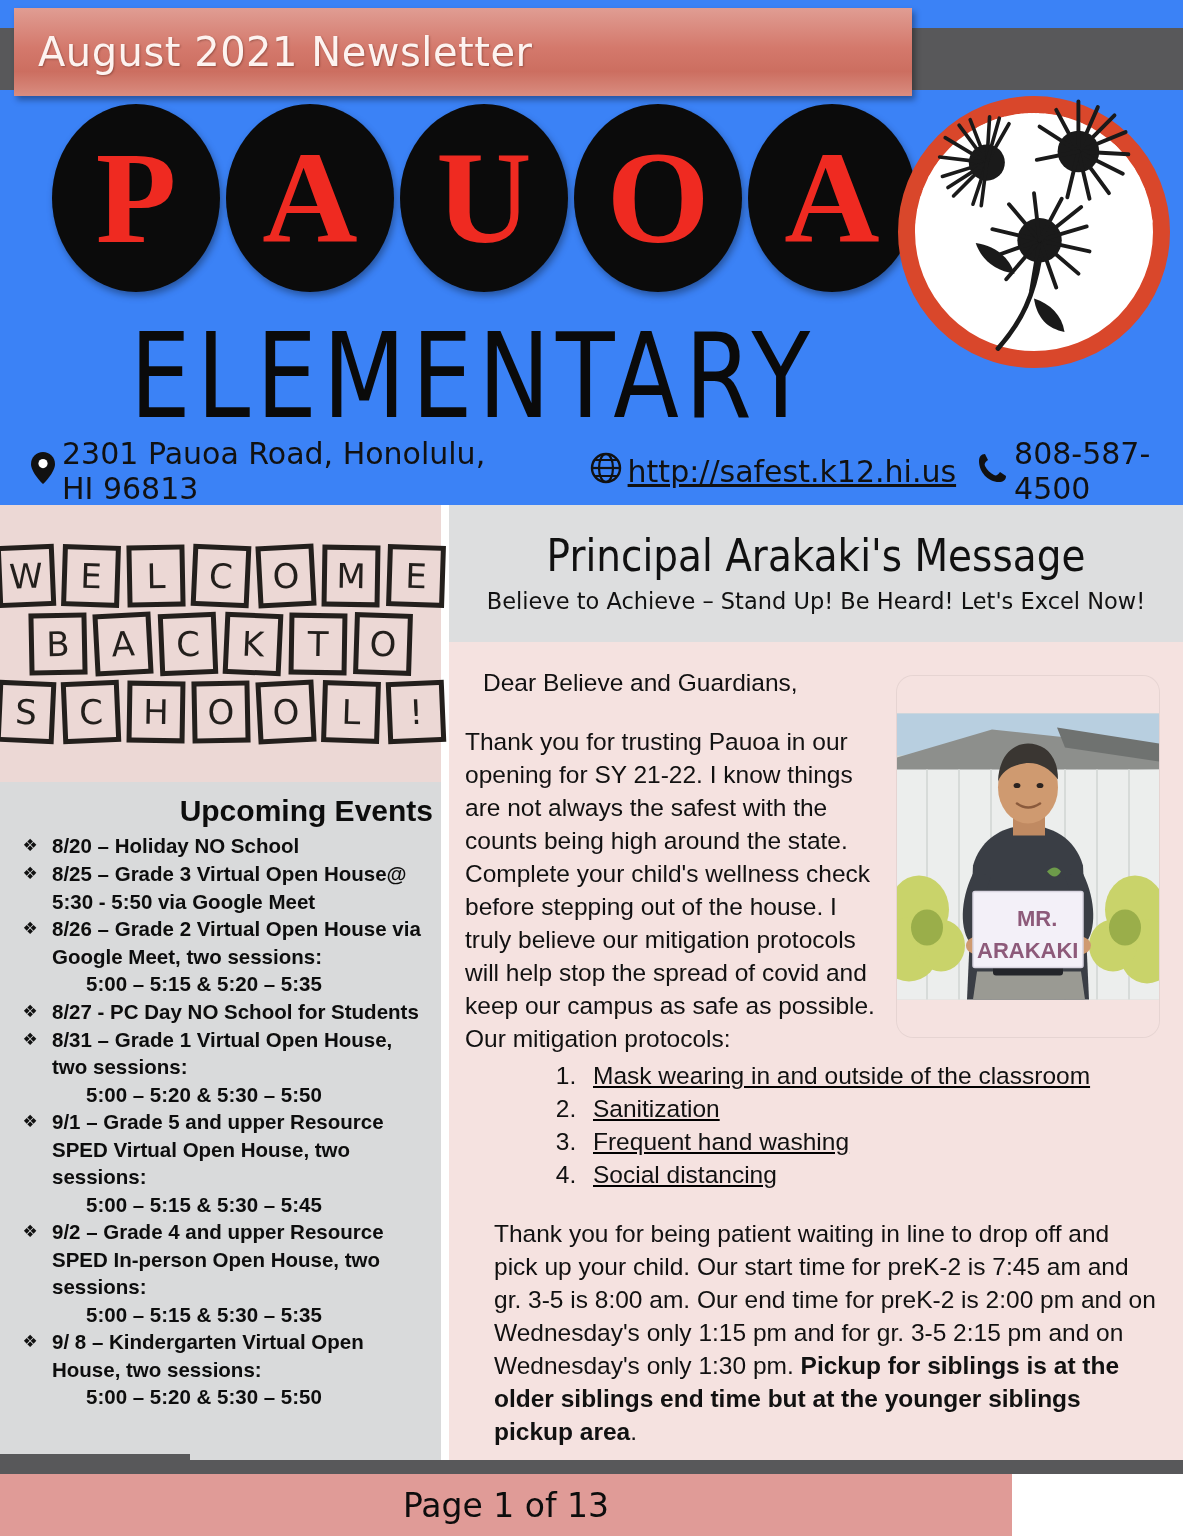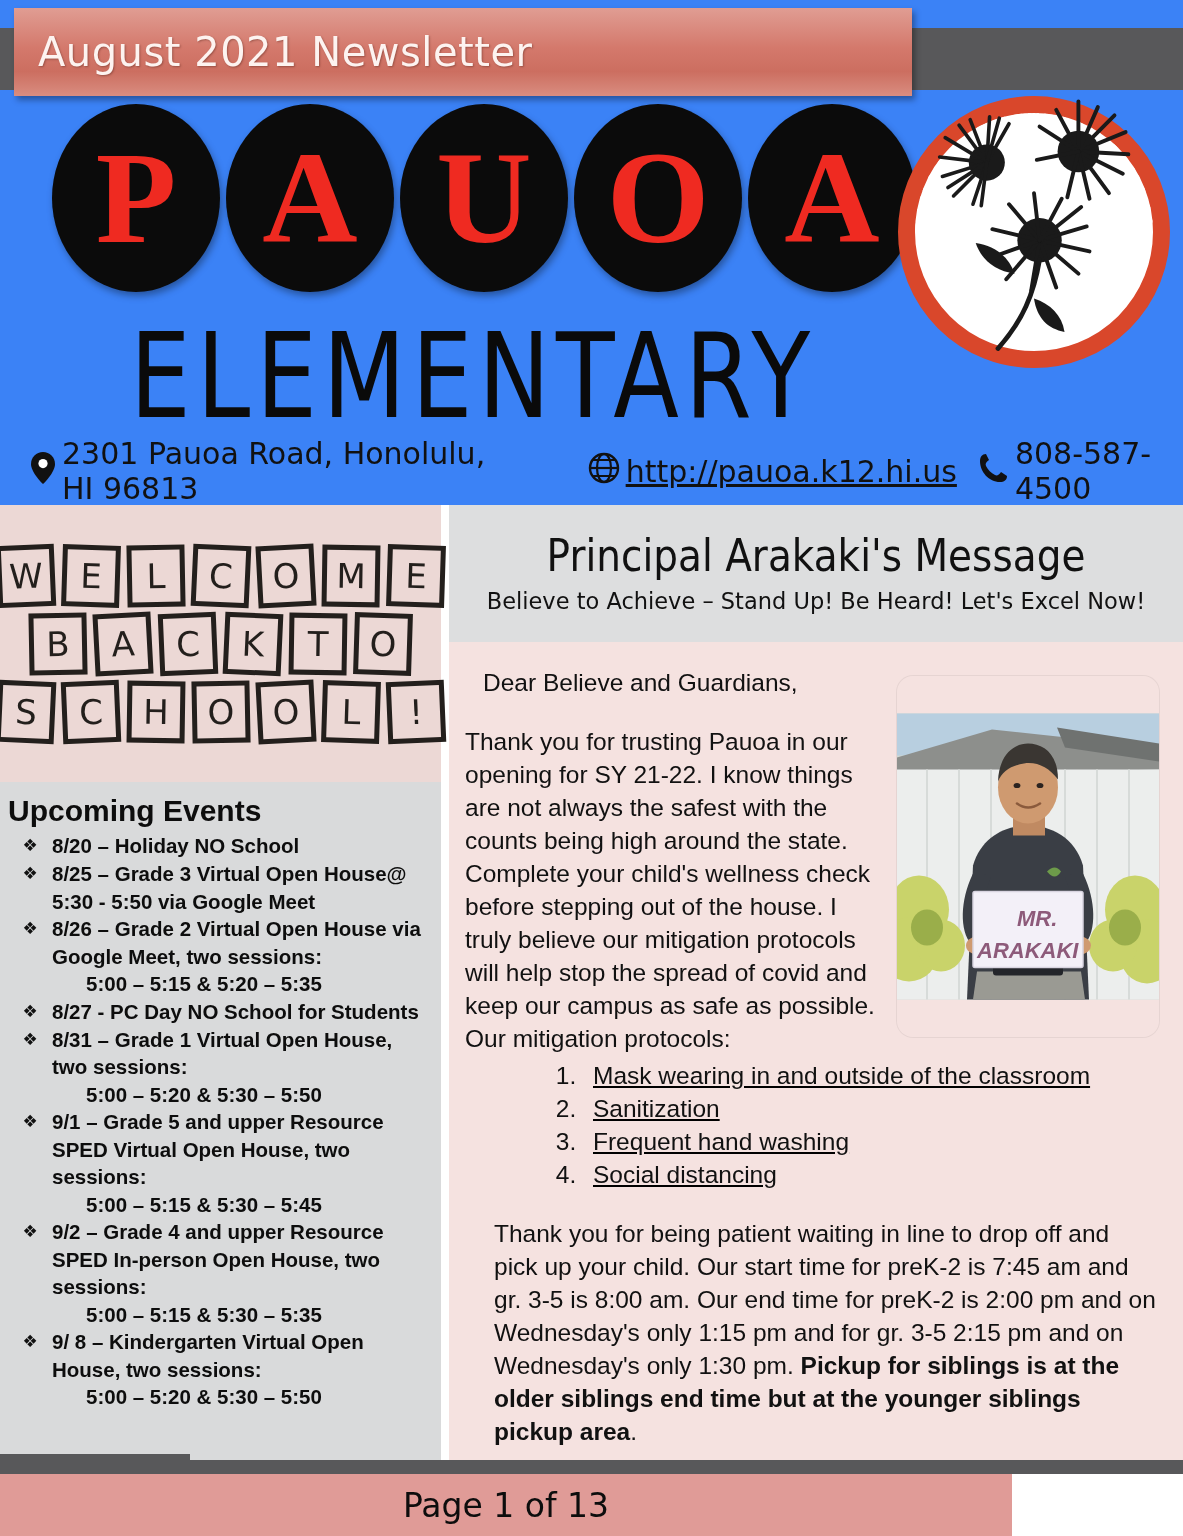--- a/index.html
+++ b/index.html
@@ -95,21 +95,21 @@
     display:flex;align-items:center;justify-content:center;
     font-family:"DejaVu Sans", sans-serif;font-size:34px;color:#231f1c;
     box-sizing:border-box;
   }
   .tile.r1{transform:rotate(-2.4deg);} .tile.r2{transform:rotate(1.8deg);}
   .tile.r3{transform:rotate(-1.1deg);} .tile.r4{transform:rotate(2.6deg);}
   .tile.r5{transform:rotate(-3deg);}  .tile.r6{transform:rotate(.9deg);}
 
   .events{position:absolute;left:0;top:277px;width:441px;padding:6px 8px 0 8px;box-sizing:border-box;}
   .events h2{
-    margin:6px 0 4px 0;text-align:left;font-size:30px;font-weight:700;color:#0d0d0d;
+    margin:6px 0 4px 0;text-align:right;font-size:30px;font-weight:700;color:#0d0d0d;
     font-family:"Liberation Sans", sans-serif;
   }
   .ev{display:flex;align-items:flex-start;margin-bottom:0px;}
   .ev .bullet{
     width:44px;flex:0 0 44px;text-align:center;font-size:17px;color:#111;line-height:28px;
   }
   .ev .evtext{
     font-size:20.5px;font-weight:700;line-height:27.5px;color:#0d0d0d;
     font-family:"Liberation Sans", sans-serif;
   }
@@ -127,21 +127,20 @@
   }
   .pm-sub{
     font-family:"DejaVu Sans", sans-serif;font-size:22.5px;color:#111;margin-top:10px;
     transform:scaleY(1.06);
   }
   .pm-body{position:absolute;left:0;top:137px;width:100%;padding:24px 24px 0 16px;box-sizing:border-box;}
   .photo{
     float:right;width:262px;height:361px;margin:10px 0 6px 12px;
     border-radius:16px;overflow:hidden;position:relative;
     box-shadow:0 0 0 1px rgba(0,0,0,.06);
-    font-style:italic;
   }
   .photo svg{display:block;width:100%;height:100%;}
   .ptext{
     font-size:24.5px;line-height:33px;color:#111;
     font-family:"Liberation Sans", sans-serif;
   }
   .greeting{padding-left:18px;}
   .gap{height:26px;}
   .protocols{margin:4px 0 0 0;padding-left:118px;list-style:decimal;text-decoration:underline;}
   .protocols li{font-size:24.5px;line-height:33px;color:#111;padding-left:10px;}
@@ -281,21 +280,21 @@
       <div class="c-item c-web">
         <span class="ico">
           <svg width="32" height="32" viewBox="0 0 32 32">
               <circle cx="16" cy="16" r="14" fill="none" stroke="#111" stroke-width="2.4"></circle>
               <ellipse cx="16" cy="16" rx="7" ry="14" fill="none" stroke="#111" stroke-width="2.2"></ellipse>
               <line x1="2" y1="16" x2="30" y2="16" stroke="#111" stroke-width="2.2"></line>
               <line x1="4.6" y1="8" x2="27.4" y2="8" stroke="#111" stroke-width="2"></line>
               <line x1="4.6" y1="24" x2="27.4" y2="24" stroke="#111" stroke-width="2"></line>
             </svg>
         </span>
-        <span class="link">http://pauoa.k12.hi.us</span>
+        <span class="link">http://safest.k12.hi.us</span>
       </div>
       <div class="c-item c-phone">
         <span class="ico">
           <svg width="30" height="32" viewBox="0 0 30 32">
               <path d="M7 2 C3 2 1 5 1 9 C1 20 10 30 21 30 C25 30 28 28 28 24 L22 20 C20 23 18 24 16 23 C12 21 9 18 7 14 C6 12 7 10 10 8 Z" fill="#111"></path>
             </svg>
         </span>
         <span>808-587-4500</span>
       </div>
     </div>

